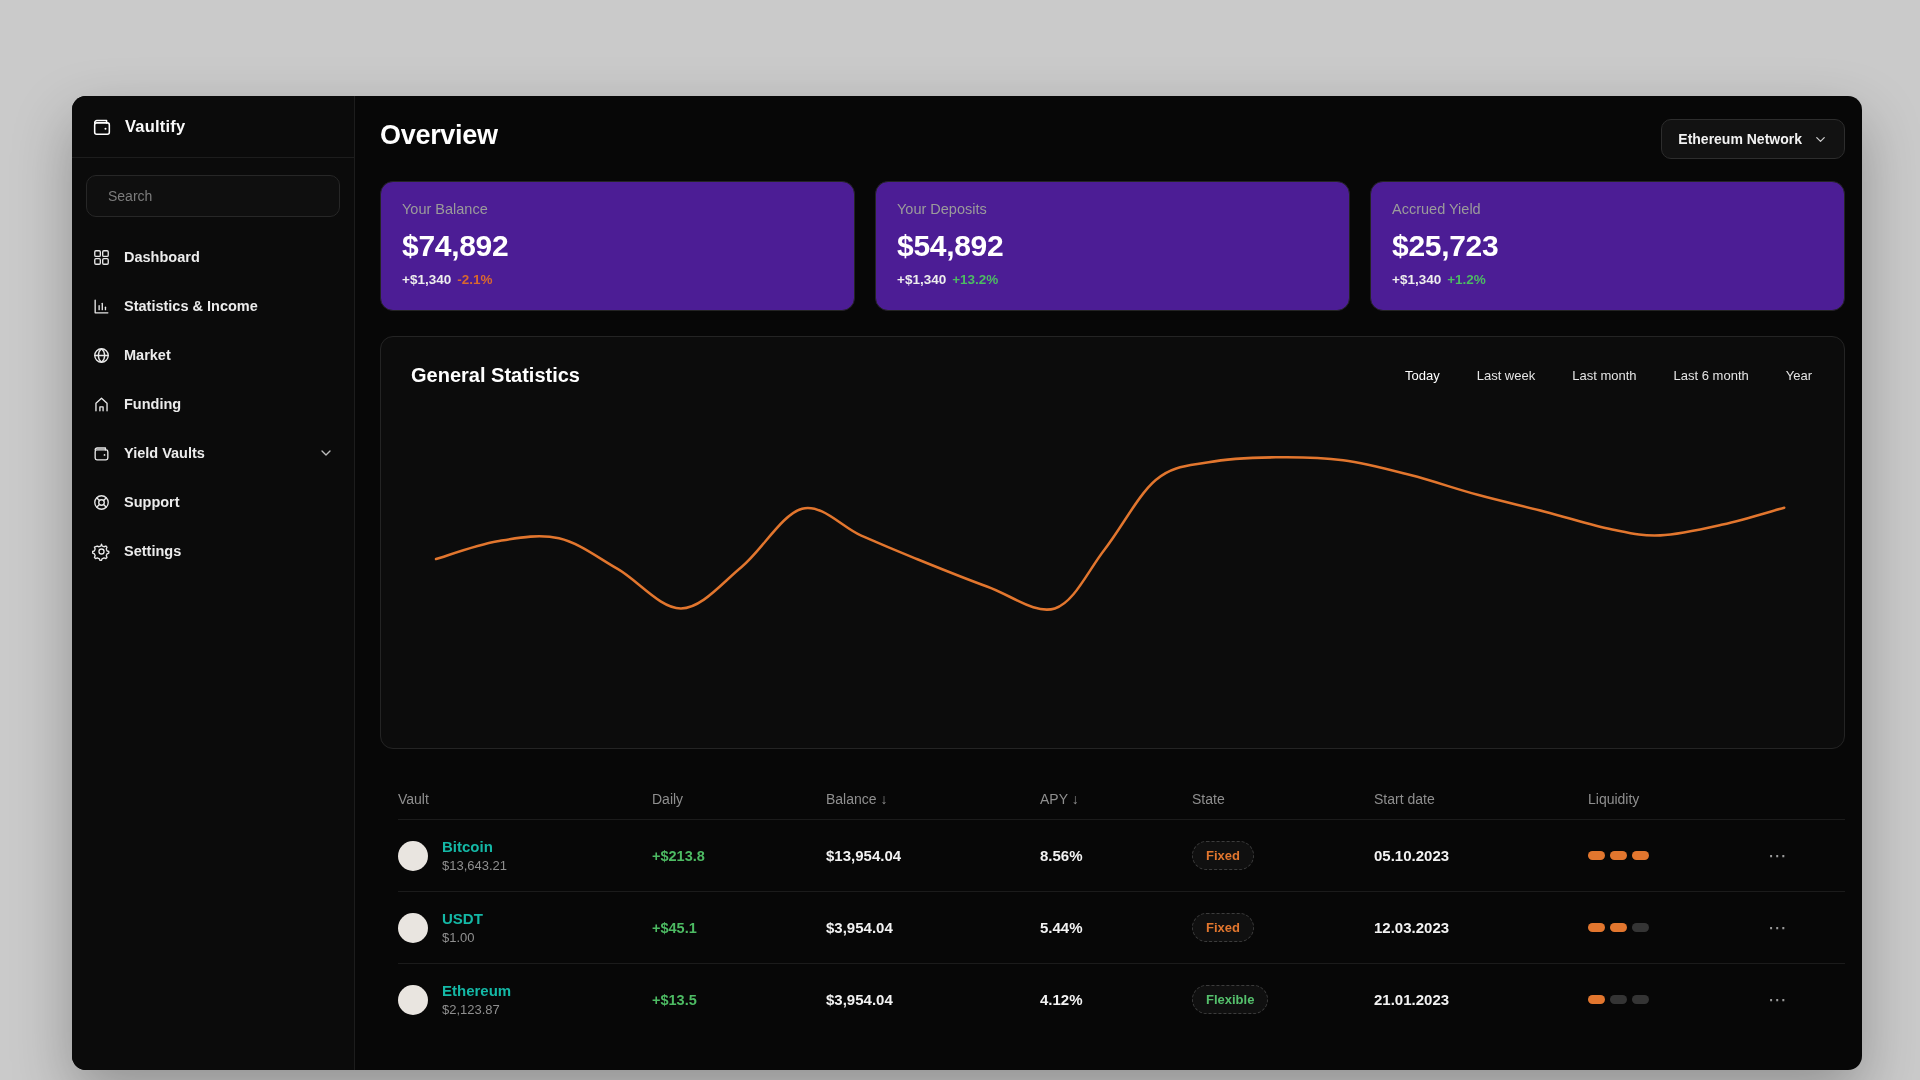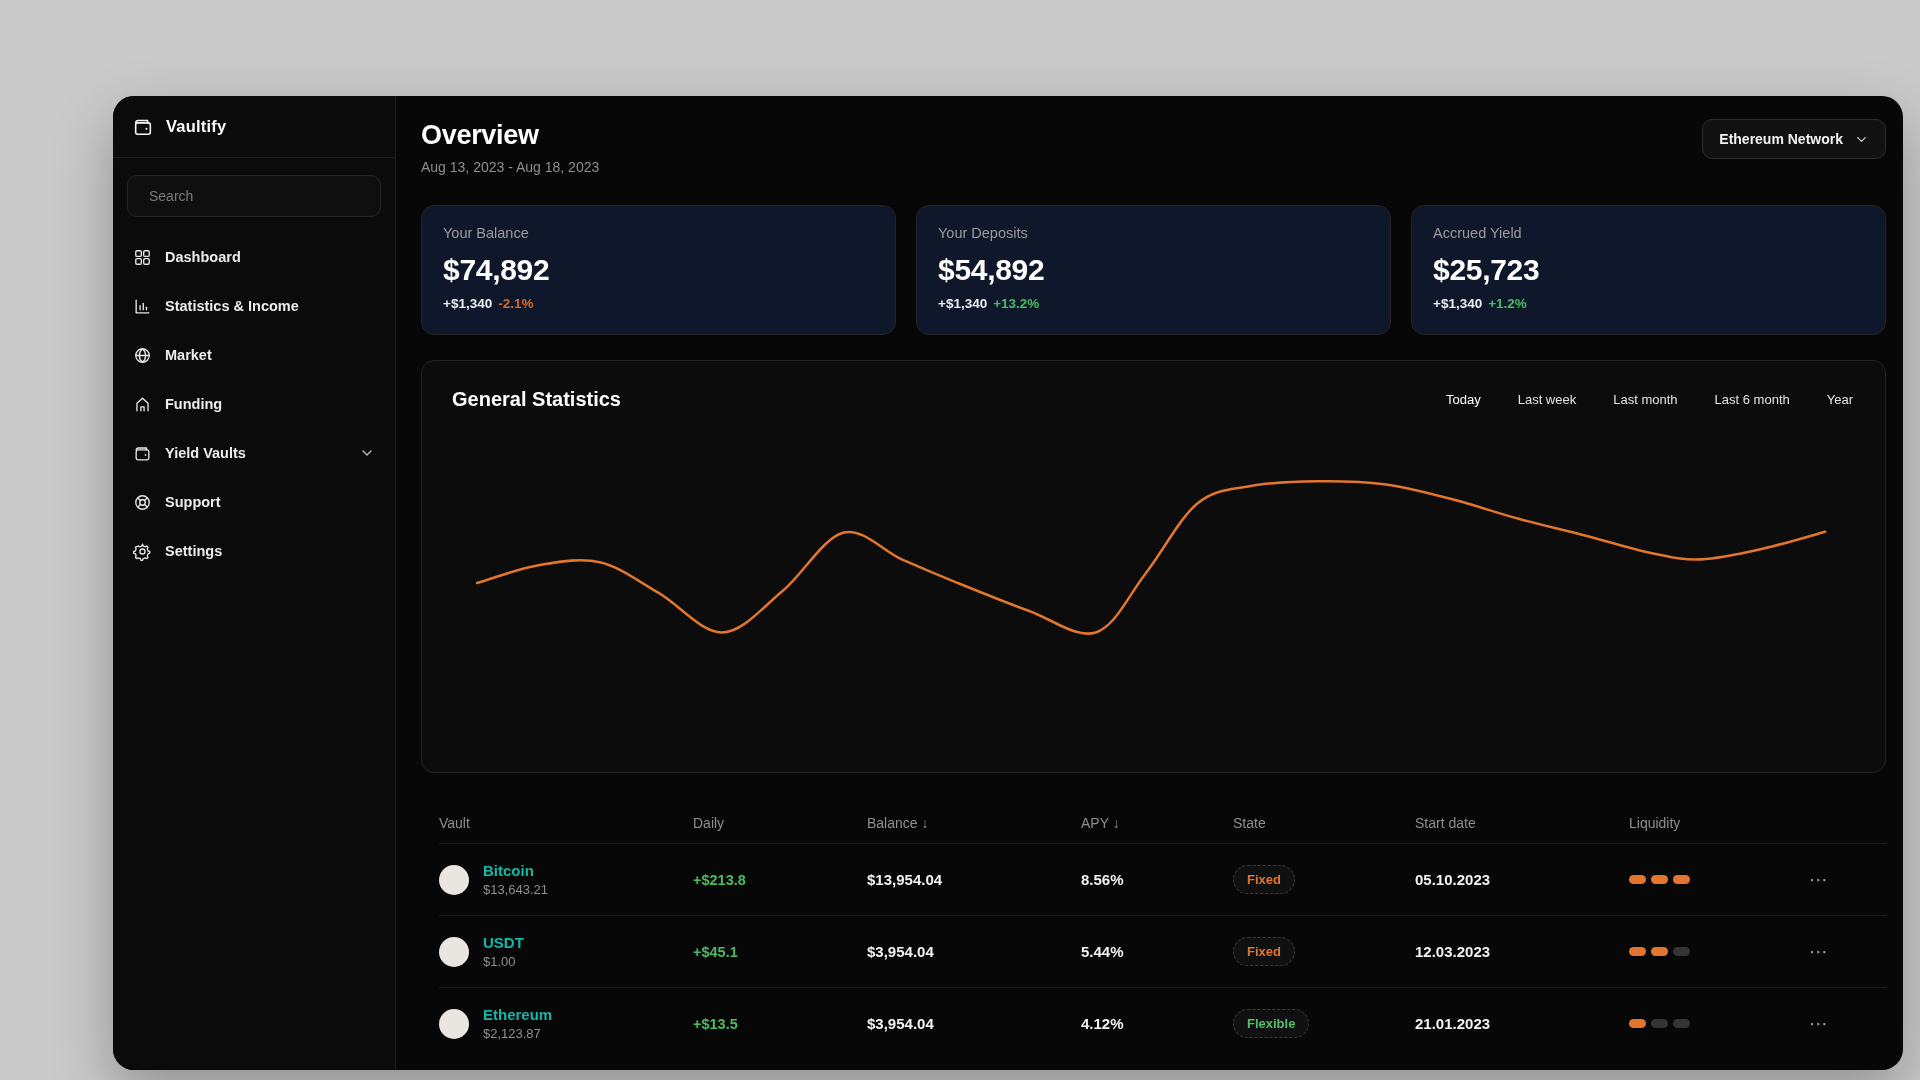--- a/index.html
+++ b/index.html
@@ -4,23 +4,22 @@
 <style>
   html,body{margin:0;padding:0;}
   body{
     width:1920px;height:1080px;overflow:hidden;
     background:#cacaca;
     font-family:"Liberation Sans","DejaVu Sans",sans-serif;
     -webkit-font-smoothing:antialiased;
   }
   .window{
     position:absolute;left:72px;top:96px;width:1790px;height:974px;
-    background:#070707;border-radius:21px;display:flex;overflow:hidden;
+    background:#070707;border-radius:14px;display:flex;overflow:hidden;
     box-shadow:0 24px 60px rgba(0,0,0,.28);
-    margin-left:41px;
   }
   
   .sidebar{width:283px;flex:none;background:#0b0b0b;border-right:1px solid #1d1d1d;display:flex;flex-direction:column;box-sizing:border-box;}
   .logo-row{display:flex;align-items:center;gap:12px;height:62px;padding:0 19px;border-bottom:1px solid #1d1d1d;box-sizing:border-box;}
   .logo-row .app-icon{width:22px;height:22px;color:#fff;display:inline-flex;}
   .logo-row .app-icon svg{width:22px;height:22px;}
   .logo-name{font-size:16.5px;font-weight:700;color:#fafafa;letter-spacing:.2px;}
   .search-wrap{padding:17px 14px 11px;}
   input.search{
     width:100%;box-sizing:border-box;height:42px;background:#0f0f0f;
@@ -41,21 +40,21 @@
   .date-range{margin-top:8px;font-size:14px;color:#8f8f8f;}
   .network-btn{
     position:absolute;top:23px;right:17px;display:flex;align-items:center;gap:11px;
     height:40px;padding:0 16px;background:#121212;border:1px solid #2d2d2d;border-radius:10px;
     color:#f2f2f2;font-size:14px;font-weight:600;cursor:pointer;
   }
   .network-btn .btn-chevron{width:15px;height:15px;color:#cfcfcf;display:inline-flex;}
   .network-btn .btn-chevron svg{width:15px;height:15px;}
   
   .cards{display:flex;gap:20px;margin-top:30px;}
-  .card{flex:1;height:130px;box-sizing:border-box;background:#0f172a;border:1px solid #242424;border-radius:13px;padding:19px 21px;}
+  .card{flex:1;height:130px;box-sizing:border-box;background:#4c1d95;border:1px solid #242424;border-radius:13px;padding:19px 21px;}
   .card-label{font-size:14.5px;color:#9b9b9b;}
   .card-value{margin-top:12px;font-size:30px;font-weight:700;color:#fff;letter-spacing:-.3px;}
   .card-delta{margin-top:9px;font-size:13.5px;font-weight:600;color:#ededed;}
   .card-delta .pct{margin-left:6px;}
   
   .panel{margin-top:25px;height:413px;box-sizing:border-box;background:#0c0c0c;border:1px solid #242424;border-radius:13px;position:relative;padding:27px 30px 10px;}
   .panel-title{font-size:20px;font-weight:700;color:#fff;}
   .tabs{position:absolute;top:31px;right:32px;display:flex;gap:37px;}
   .tab{font-size:13px;font-weight:400;color:#e4e4e4;cursor:pointer;}
   .tab.active{color:#ffffff;}
@@ -170,21 +169,20 @@
               <path d="M12 2.8l.9 2.3a7 7 0 0 1 2.3.9l2.3-.9 1.4 1.4-.9 2.3c.4.7.7 1.5.9 2.3l2.3.9v2l-2.3.9a7 7 0 0 1-.9 2.3l.9 2.3-1.4 1.4-2.3-.9a7 7 0 0 1-2.3.9l-.9 2.3h-2l-.9-2.3a7 7 0 0 1-2.3-.9l-2.3.9-1.4-1.4.9-2.3a7 7 0 0 1-.9-2.3l-2.3-.9v-2l2.3-.9c.2-.8.5-1.6.9-2.3l-.9-2.3L6.5 5.1l2.3.9a7 7 0 0 1 2.3-.9l.9-2.3z"></path>
             </svg>
           </span>
           <span class="nav-label">Settings</span>
         </div>
       </nav>
   </aside>
 
   <main>
     <div class="page-title">Overview</div>
-    <div class="date-range">Aug 13, 2023 - Aug 18, 2023</div>
 
     <button class="network-btn">
       <span>Ethereum Network</span>
       <span class="btn-chevron">
         <svg viewBox="0 0 24 24" fill="none" stroke="currentColor" stroke-width="2" stroke-linecap="round" stroke-linejoin="round">
             <path d="M6 9l6 6 6-6"></path>
           </svg>
       </span>
     </button>
 

